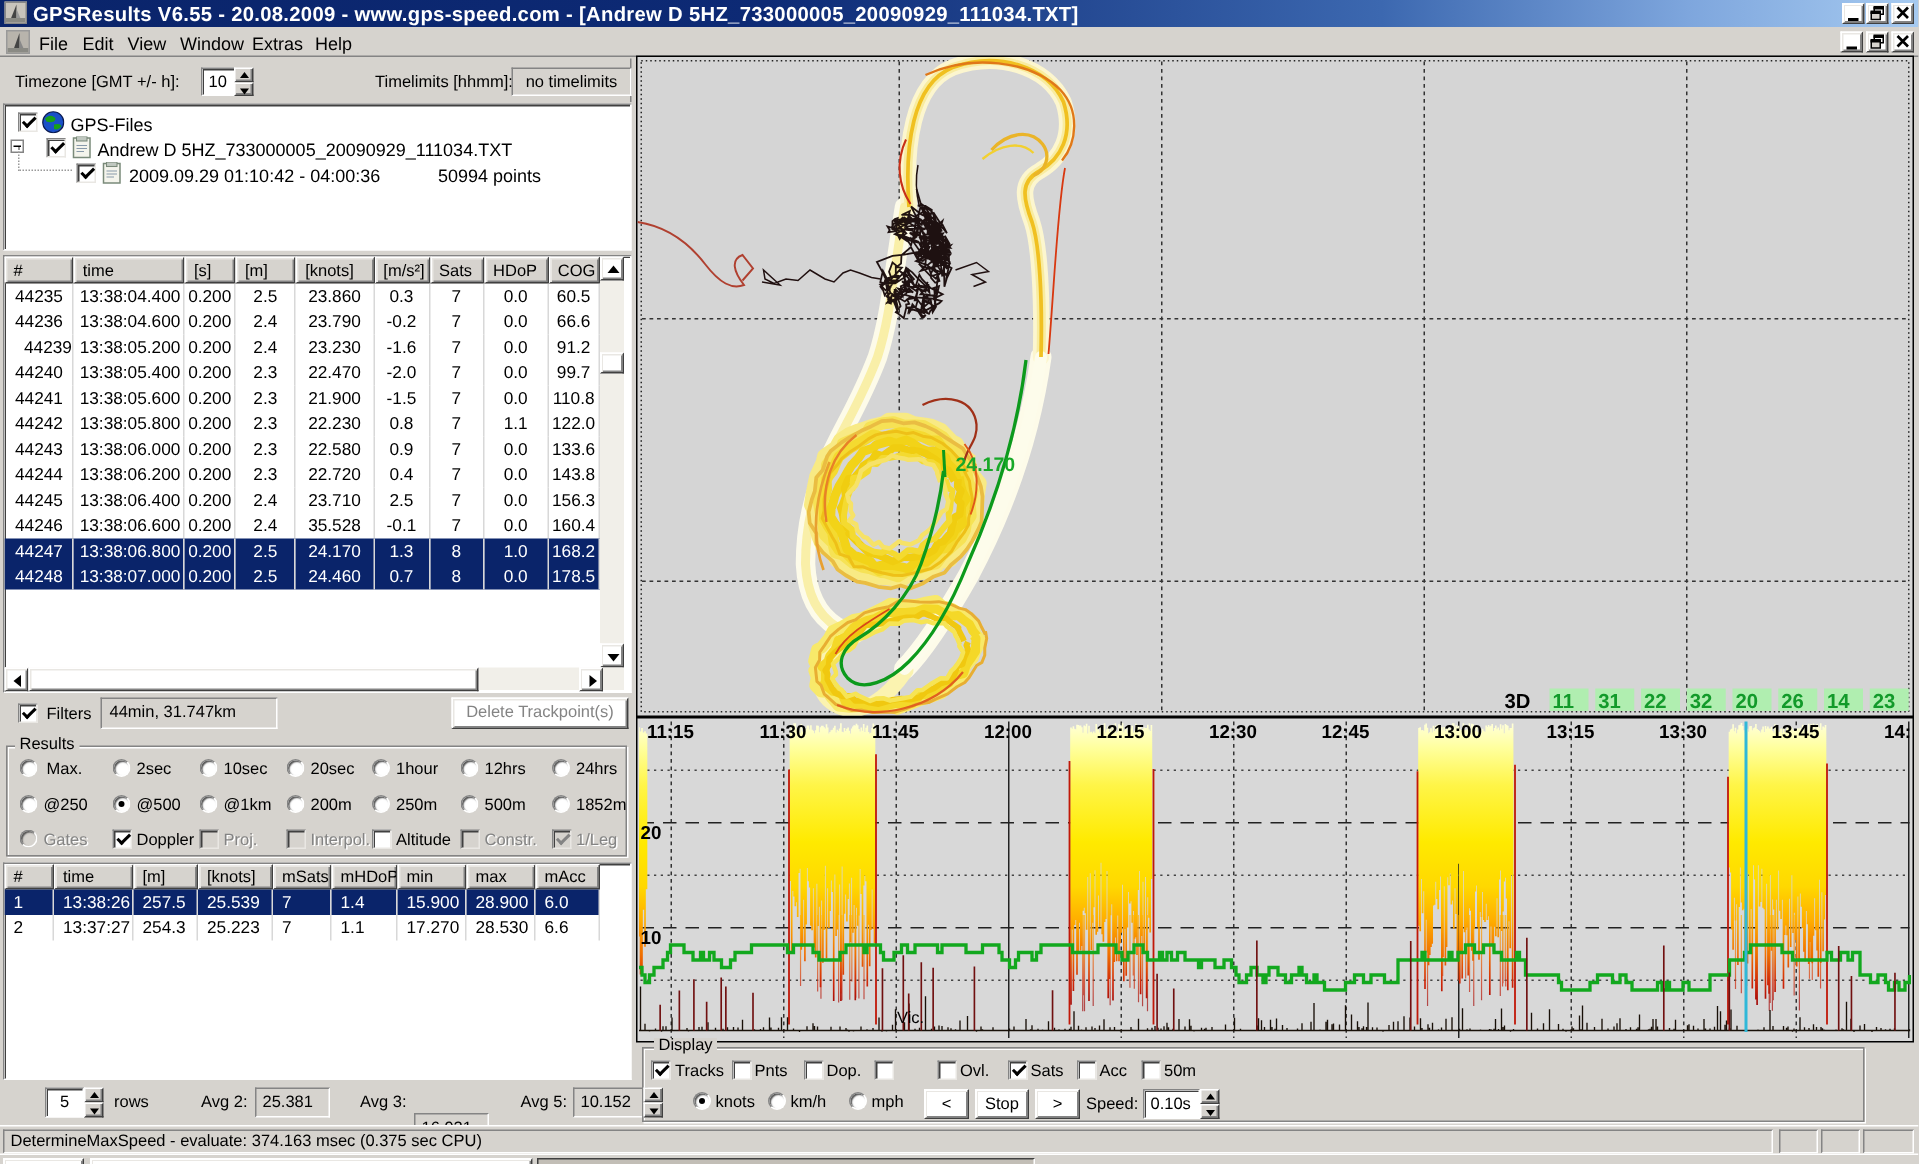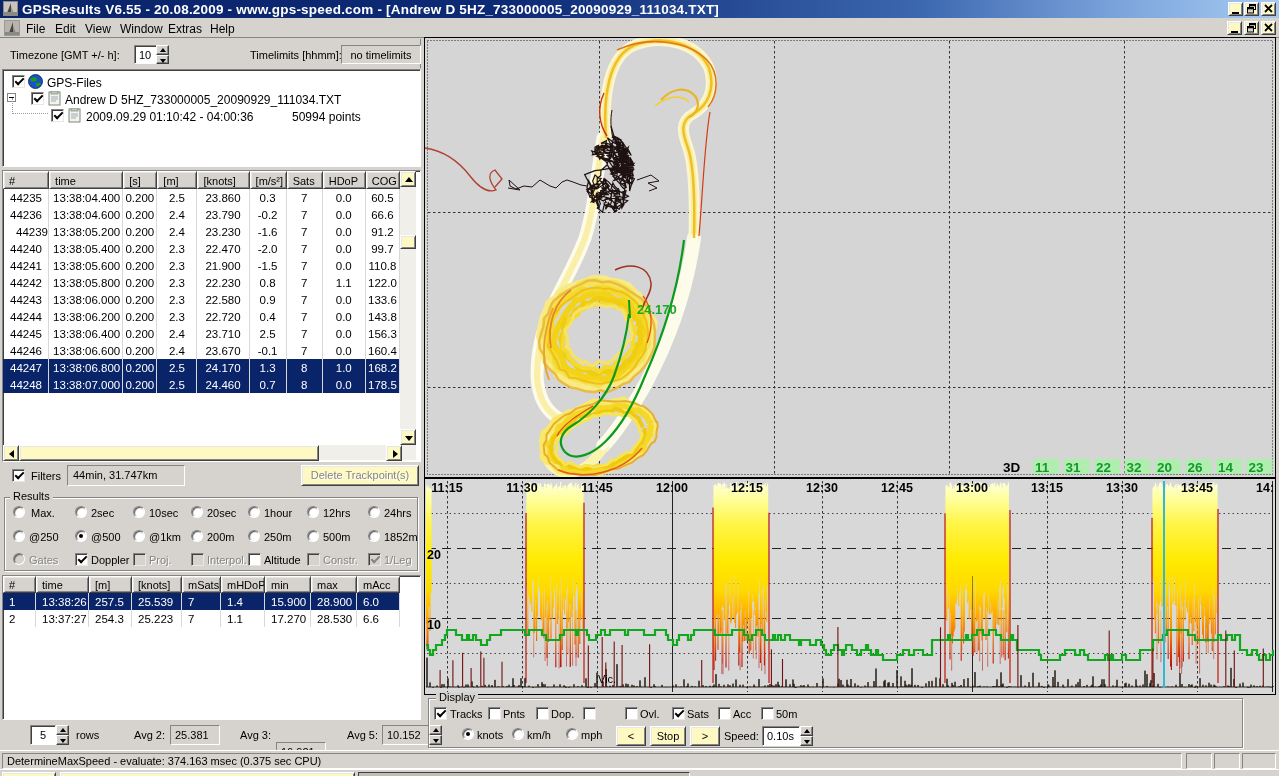--- a/index.html
+++ b/index.html
@@ -1,17 +1,17 @@
 <!DOCTYPE html>
 <html><head><meta charset="utf-8"><style>
 *{margin:0;padding:0;box-sizing:border-box}
 html,body{width:1279px;height:776px;overflow:hidden}
 body{font-family:"Liberation Sans",sans-serif;font-size:11px;background:#d6d3ce;position:relative;color:#000}
 .abs{position:absolute}
-.btn{background:#fef9c3;border:1px solid;border-color:#fff #404040 #404040 #fff;box-shadow:inset 1px 1px 0 #e9e7e3,inset -1px -1px 0 #848484}
+.btn{background:#ffffff;border:1px solid;border-color:#fff #404040 #404040 #fff;box-shadow:inset 1px 1px 0 #e9e7e3,inset -1px -1px 0 #848484}
 .sunk{border:1px solid;border-color:#848484 #fff #fff #848484;box-shadow:inset 1px 1px 0 #404040}
 .sunkl{border:1px solid;border-color:#848484 #fff #fff #848484}
 .chk{width:13px;height:13px;background:#fff;border:1px solid;border-color:#848484 #e9e7e3 #e9e7e3 #848484;box-shadow:inset 1px 1px 0 #404040;position:absolute}
 .chk.c::after{content:"";position:absolute;left:2px;top:2px;width:7px;height:3px;border-left:2px solid #000;border-bottom:2px solid #000;transform:rotate(-45deg)}
 .chk.dis{background:#d6d3ce}
 .chk.dis.c::after{border-color:#848484}
 .rad{width:12px;height:12px;border-radius:50%;background:#fff;border:1px solid #848484;border-bottom-color:#fff;border-right-color:#fff;box-shadow:inset 1px 1px 1px #555;position:absolute}
 .rad.on::after{content:"";position:absolute;left:3px;top:3px;width:4px;height:4px;border-radius:50%;background:#000}
 .rad.dis{background:#d6d3ce}
 .glabel{position:absolute;background:#d6d3ce;padding:0 3px;line-height:11px}
@@ -250,21 +250,21 @@
           <td>2.5</td>
           <td>7</td>
           <td>0.0</td>
           <td>156.3</td>
         </tr>
 <tr>
           <td class="tl" style="padding-left:7px">44246</td>
           <td class="tl" style="padding-left:4px">13:38:06.600</td>
           <td>0.200</td>
           <td>2.4</td>
-          <td>23.670</td>
+          <td>35.528</td>
           <td>-0.1</td>
           <td>7</td>
           <td>0.0</td>
           <td>160.4</td>
         </tr>
 <tr class="sel">
           <td class="tl" style="padding-left:7px">44247</td>
           <td class="tl" style="padding-left:4px">13:38:06.800</td>
           <td>0.200</td>
           <td>2.5</td>

